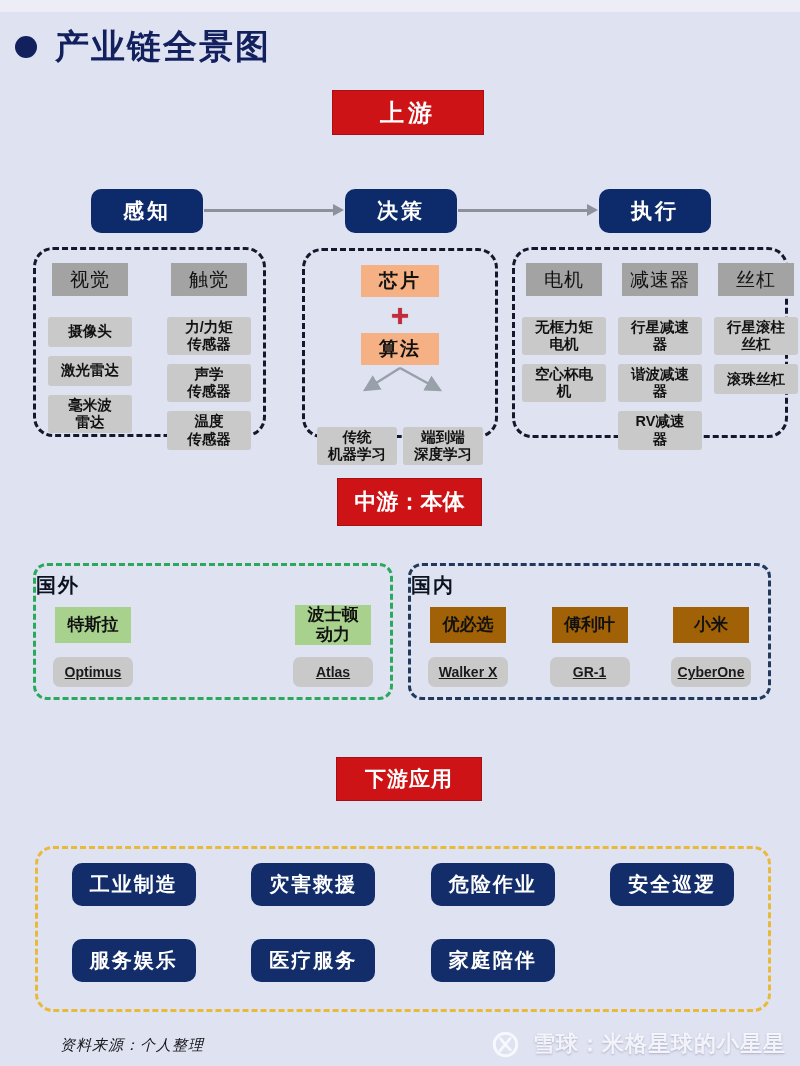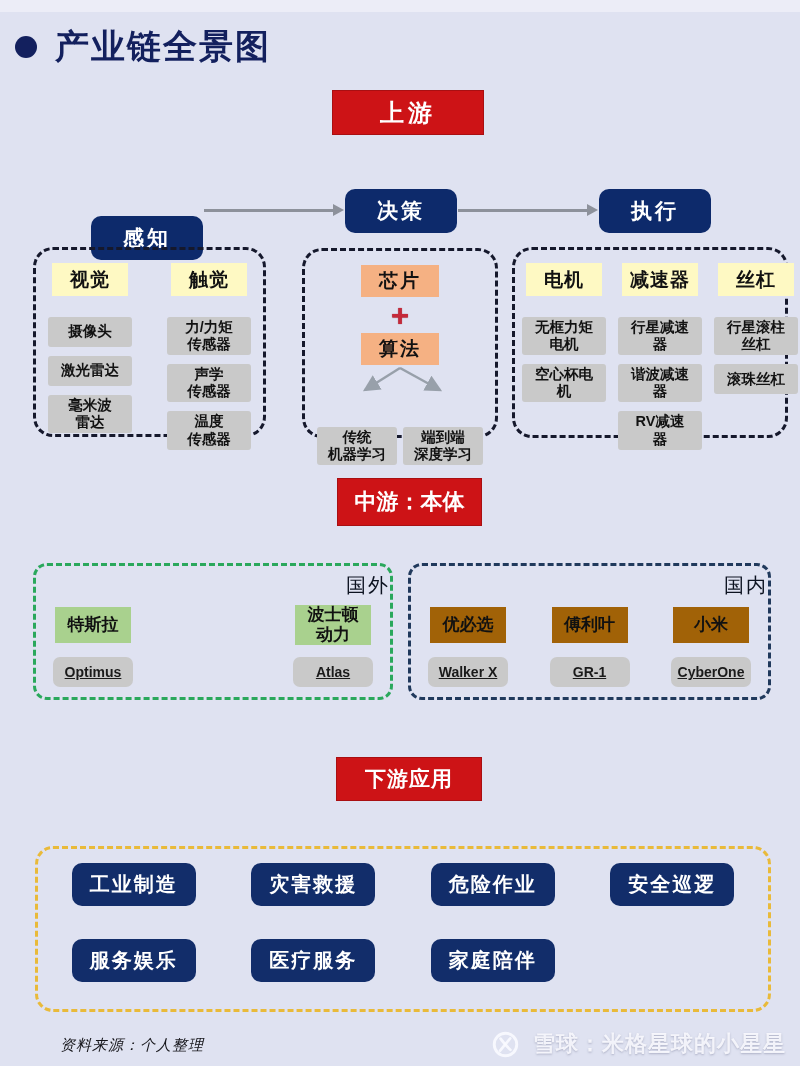--- a/index.html
+++ b/index.html
@@ -15,35 +15,35 @@
   
   .banner{position:absolute;background:#cd1316;border:1px solid #a90f12;color:#fff;font-weight:bold;
           display:flex;align-items:center;justify-content:center;}
   #banner-upstream{left:332px;top:90px;width:150px;height:43px;font-size:24px;letter-spacing:4px;}
   #banner-midstream{left:337px;top:478px;width:143px;height:46px;font-size:22px;}
   #banner-downstream{left:336px;top:757px;width:144px;height:42px;font-size:21px;letter-spacing:1px;}
 
   
   .stage{position:absolute;top:189px;width:112px;height:44px;background:#0d2a6b;color:#fff;border-radius:10px;
          display:flex;align-items:center;justify-content:center;font-size:21px;font-weight:bold;letter-spacing:3px;}
-  #stage-perception{left:91px;margin-top:27px;} #stage-decision{left:345px;} #stage-execution{left:599px;}
+  #stage-perception{left:91px;} #stage-decision{left:345px;} #stage-execution{left:599px;}
   .harrow{position:absolute;top:209px;height:3px;background:#8d919b;}
   .harrow::after{content:"";position:absolute;right:-11px;top:-5px;width:0;height:0;
                  border-left:11px solid #8d919b;border-top:6px solid transparent;border-bottom:6px solid transparent;}
   #arrow-1{left:204px;width:129px;} #arrow-2{left:458px;width:129px;}
 
   
   .panel{position:absolute;border:3px dashed #15182c;border-radius:20px;box-sizing:border-box;}
   #panel-perception{left:33px;top:247px;width:233px;height:190px;}
   #panel-decision{left:302px;top:248px;width:196px;height:190px;}
   #panel-execution{left:512px;top:247px;width:276px;height:191px;}
   .panel-cols{display:flex;justify-content:space-between;padding:13px 12px 0;}
   #panel-execution .panel-cols{padding:13px 7px 0;gap:12px;}
   .pcol{display:flex;flex-direction:column;align-items:center;gap:9px;}
-  .ohdr{background:#fef9c3;color:#121212;font-weight:bold;font-size:19px;width:76px;height:33px;
+  .ohdr{background:#a3a3a3;color:#121212;font-weight:normal;font-size:19px;width:76px;height:33px;
         display:flex;align-items:center;justify-content:center;letter-spacing:1px;margin-bottom:12px;}
   .gitem{background:#c9c9c9;color:#121212;font-weight:bold;font-size:14.5px;line-height:1.18;width:84px;
          min-height:30px;display:flex;align-items:center;justify-content:center;text-align:center;
          white-space:pre-line;border-radius:3px;padding:2px 0;box-sizing:border-box;}
   .gitem.narrow{width:80px;margin-top:32px;}
 
   
   .dec-body{display:flex;flex-direction:column;align-items:center;}
   .dec-hdr{background:#f5b183;color:#121212;font-weight:bold;font-size:19px;width:78px;height:32px;
            display:flex;align-items:center;justify-content:center;letter-spacing:2px;}
@@ -51,21 +51,21 @@
   .plus{color:#c5293a;font-size:31px;font-weight:900;line-height:1;margin:3px 0 2px;
         text-shadow:0 0 1px #8e1c28;}
   .split-arrows{margin-top:2px;}
   .methods{display:flex;gap:6px;margin-top:0;}
 
   
   #panel-foreign{position:absolute;left:33px;top:563px;width:360px;height:137px;
                  border:3px dashed #2aa85c;border-radius:14px;box-sizing:border-box;}
   #panel-domestic{position:absolute;left:408px;top:563px;width:363px;height:137px;
                   border:3px dashed #20395c;border-radius:14px;box-sizing:border-box;}
-  .panel-label{text-align:right;font-size:20px;font-weight:normal;color:#0c1220;margin-top:6px;letter-spacing:2px;}
+  .panel-label{text-align:left;font-size:20px;font-weight:bold;color:#0c1220;margin-top:6px;letter-spacing:2px;}
   .brand-row{display:flex;justify-content:space-between;padding:3px 17px 0;}
   .brand-col{display:flex;flex-direction:column;align-items:center;}
   .bslot{height:46px;display:flex;align-items:center;justify-content:center;}
   .bname{width:76px;min-height:36px;display:flex;align-items:center;justify-content:center;font-weight:bold;
          font-size:17px;color:#111;text-align:center;white-space:pre-line;line-height:1.2;}
   .bname.green{background:#a9d18e;} .bname.blue{background:#a16207;}
   .bmodel{margin-top:9px;width:80px;height:30px;background:#c9c9c9;border-radius:7px;display:flex;
           align-items:center;justify-content:center;font-weight:bold;font-size:14px;color:#1a1a1a;text-decoration:underline;}
 
   

